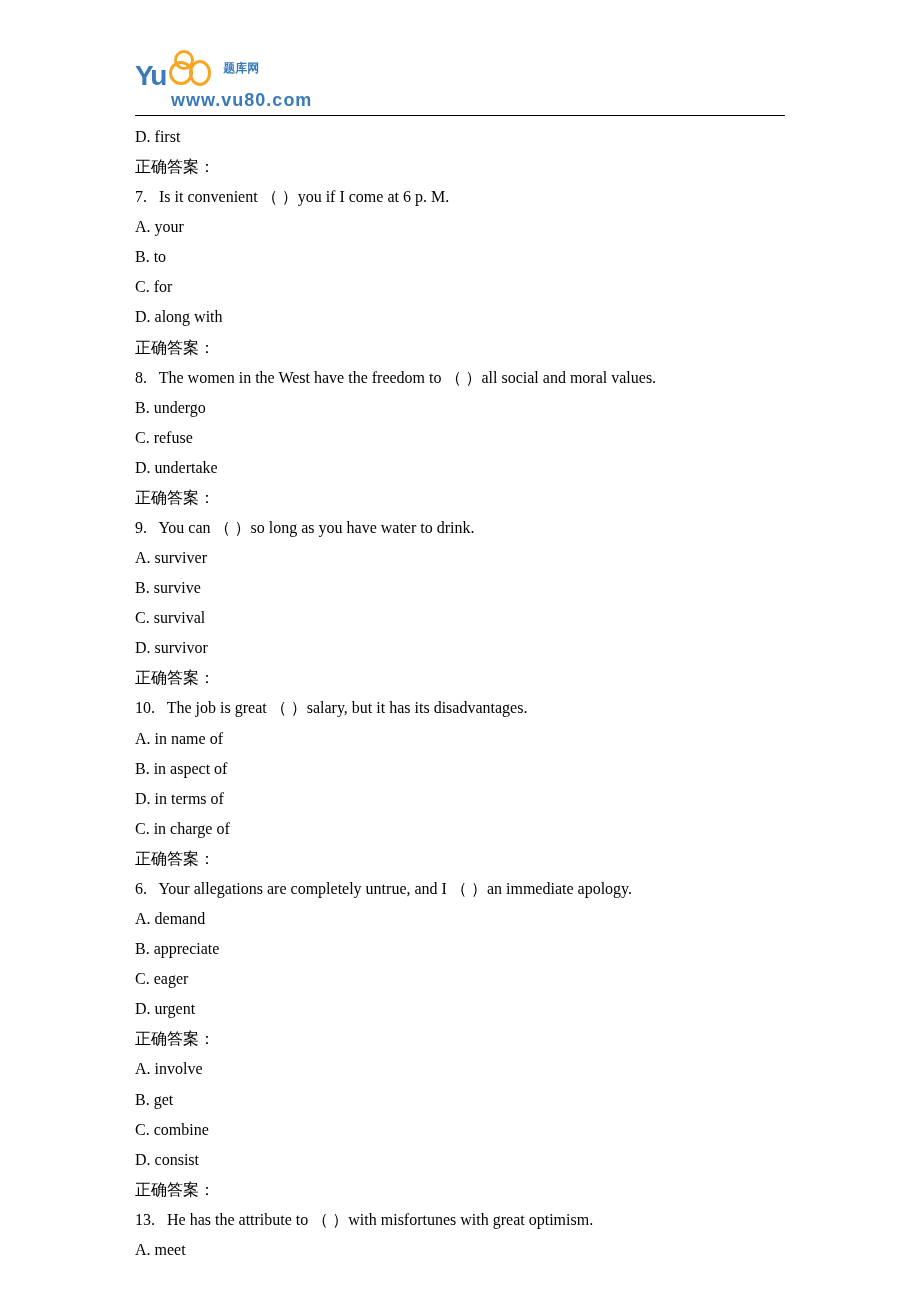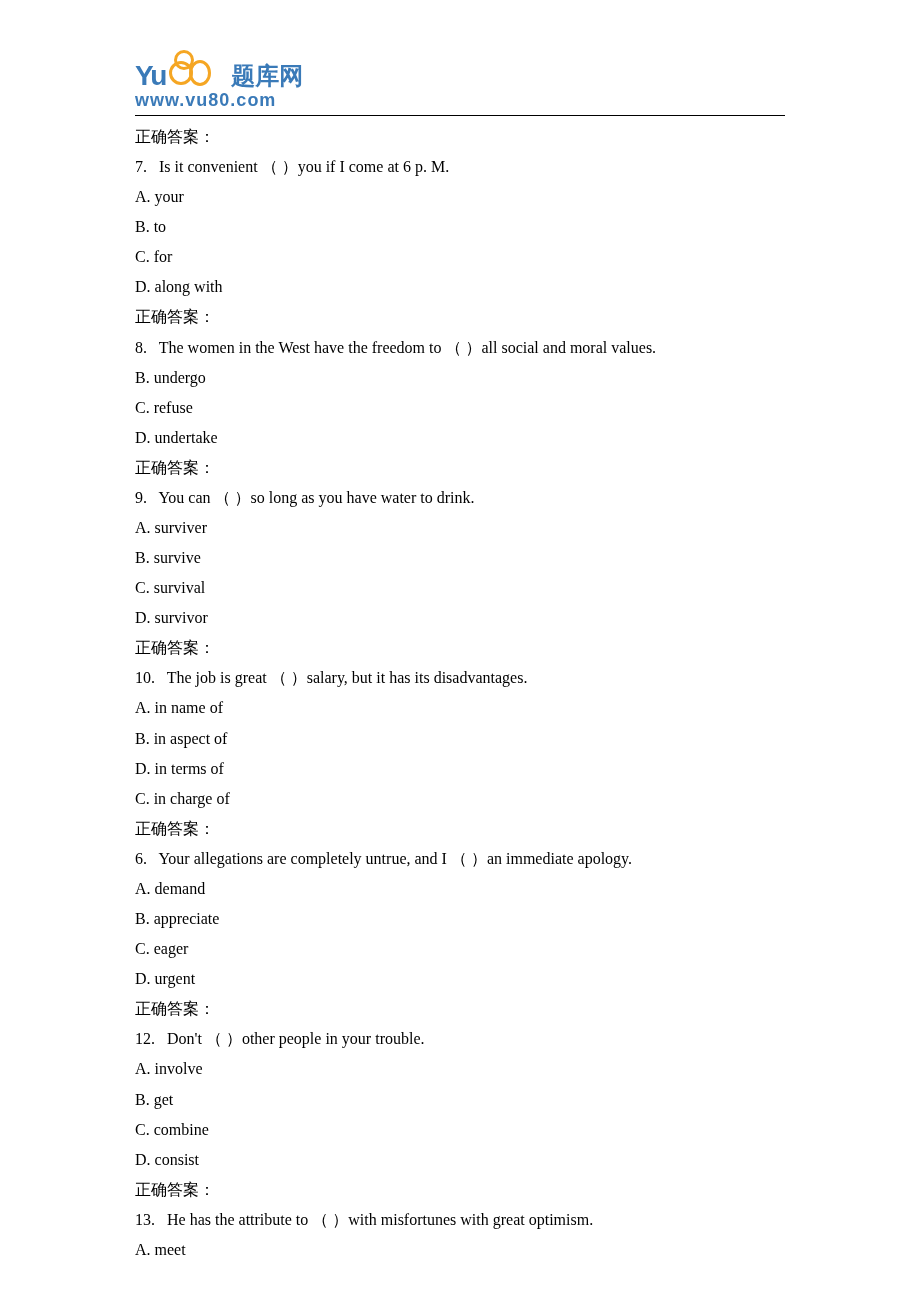--- a/index.html
+++ b/index.html
@@ -52,33 +52,34 @@
       left: 2px;
     }
     .logo-0 {
       display: inline-block;
       width: 22px;
       height: 26px;
       border: 3px solid #f5a623;
       border-radius: 50%;
     }
     .logo-chinese {
-      font-size: 24px;
+      font-size: 12px;
       font-weight: bold;
       color: #3a7ab8;
       font-family: SimHei, sans-serif;
-      margin-left: 16px;
+      margin-left: 8px;
     }
     .logo-url {
       font-size: 18px;
       font-weight: bold;
       color: #3a7ab8;
       font-family: Arial, sans-serif;
       letter-spacing: 1px;
       margin-top: -2px;
+      margin-left: 36px;
     }
     .divider {
       border: none;
       border-top: 1.5px solid #000000;
       margin-top: 4px;
       margin-bottom: 6px;
     }
     .content {
       line-height: 1.88;
     }
@@ -98,20 +99,21 @@
     </span>
     <span class="logo-chinese">题库网</span>
   </div>
   <div class="logo-url">www.vu80.com</div>
 </div>
 
 <hr class="divider">
 
 <div class="content">
 
+  <span class="line">D. first</span>
   <span class="line">正确答案：</span>
 
   <div id="questions-container">
       <span class="line"><span>7.</span>&nbsp;&nbsp; <span>Is it convenient </span> <span>（       ）</span><span>you if I come at 6 p. M.</span></span>
       <span class="line">A. your</span>
       <span class="line">B. to</span>
       <span class="line">C. for</span>
       <span class="line">D. along with</span>
       <span class="line">正确答案：</span>
       <span class="line"><span>8.</span>&nbsp;&nbsp; <span>The women in the West have the freedom to </span> <span>（      ）</span><span>all social and moral values.</span></span>
@@ -130,21 +132,20 @@
       <span class="line">B. in aspect of</span>
       <span class="line">D. in terms of</span>
       <span class="line">C. in charge of</span>
       <span class="line">正确答案：</span>
       <span class="line"><span>6.</span>&nbsp;&nbsp; <span>Your allegations are completely untrue, and I </span> <span>（      ）</span><span>an immediate apology.</span></span>
       <span class="line">A. demand</span>
       <span class="line">B. appreciate</span>
       <span class="line">C. eager</span>
       <span class="line">D. urgent</span>
       <span class="line">正确答案：</span>
-      <span class="line"><span>12.</span>&nbsp;&nbsp; <span>Don't </span> <span>（       ）</span><span>other people in your trouble.</span></span>
       <span class="line">A. involve</span>
       <span class="line">B. get</span>
       <span class="line">C. combine</span>
       <span class="line">D. consist</span>
       <span class="line">正确答案：</span>
       <span class="line"><span>13.</span>&nbsp;&nbsp; <span>He has the attribute to </span> <span>（       ）</span><span>with misfortunes with great optimism.</span></span>
       <span class="line">A. meet</span>
     </div>
 
 </div>

